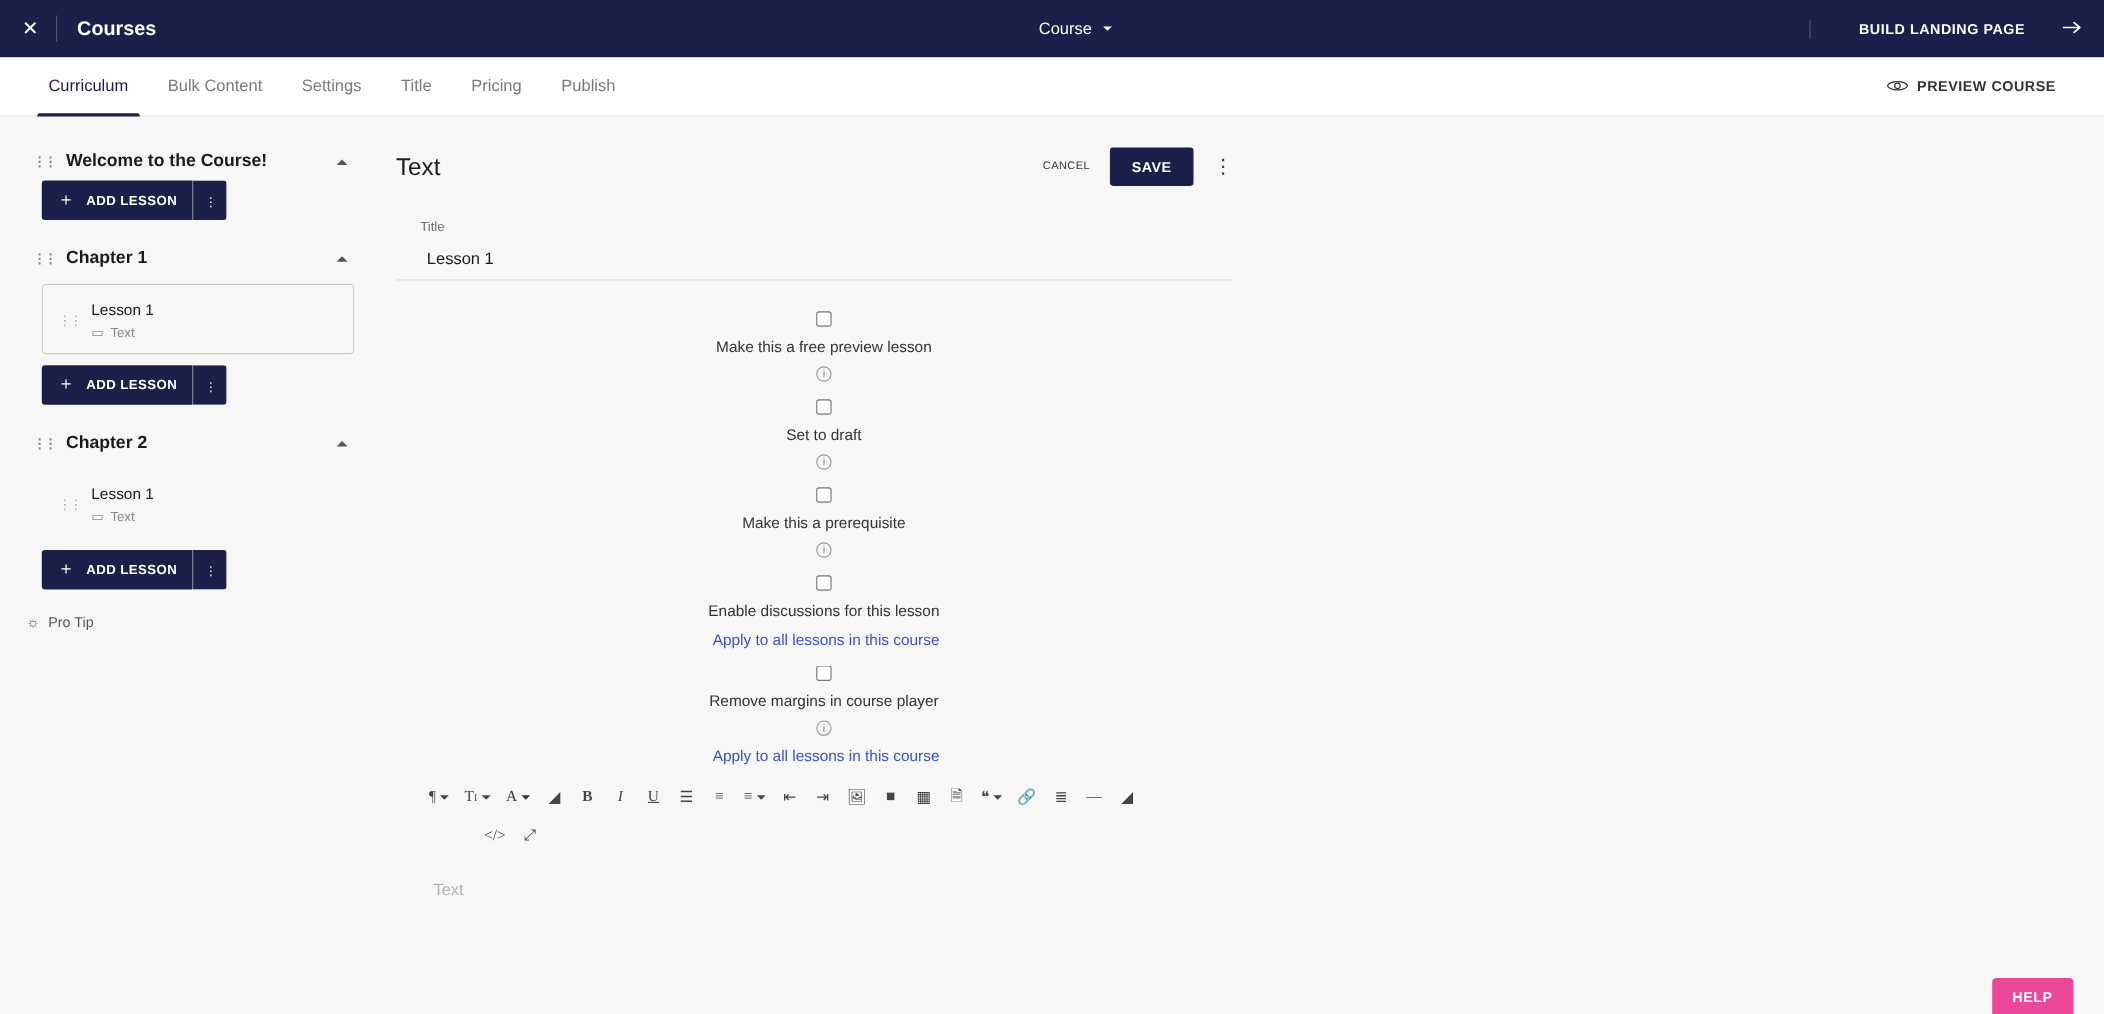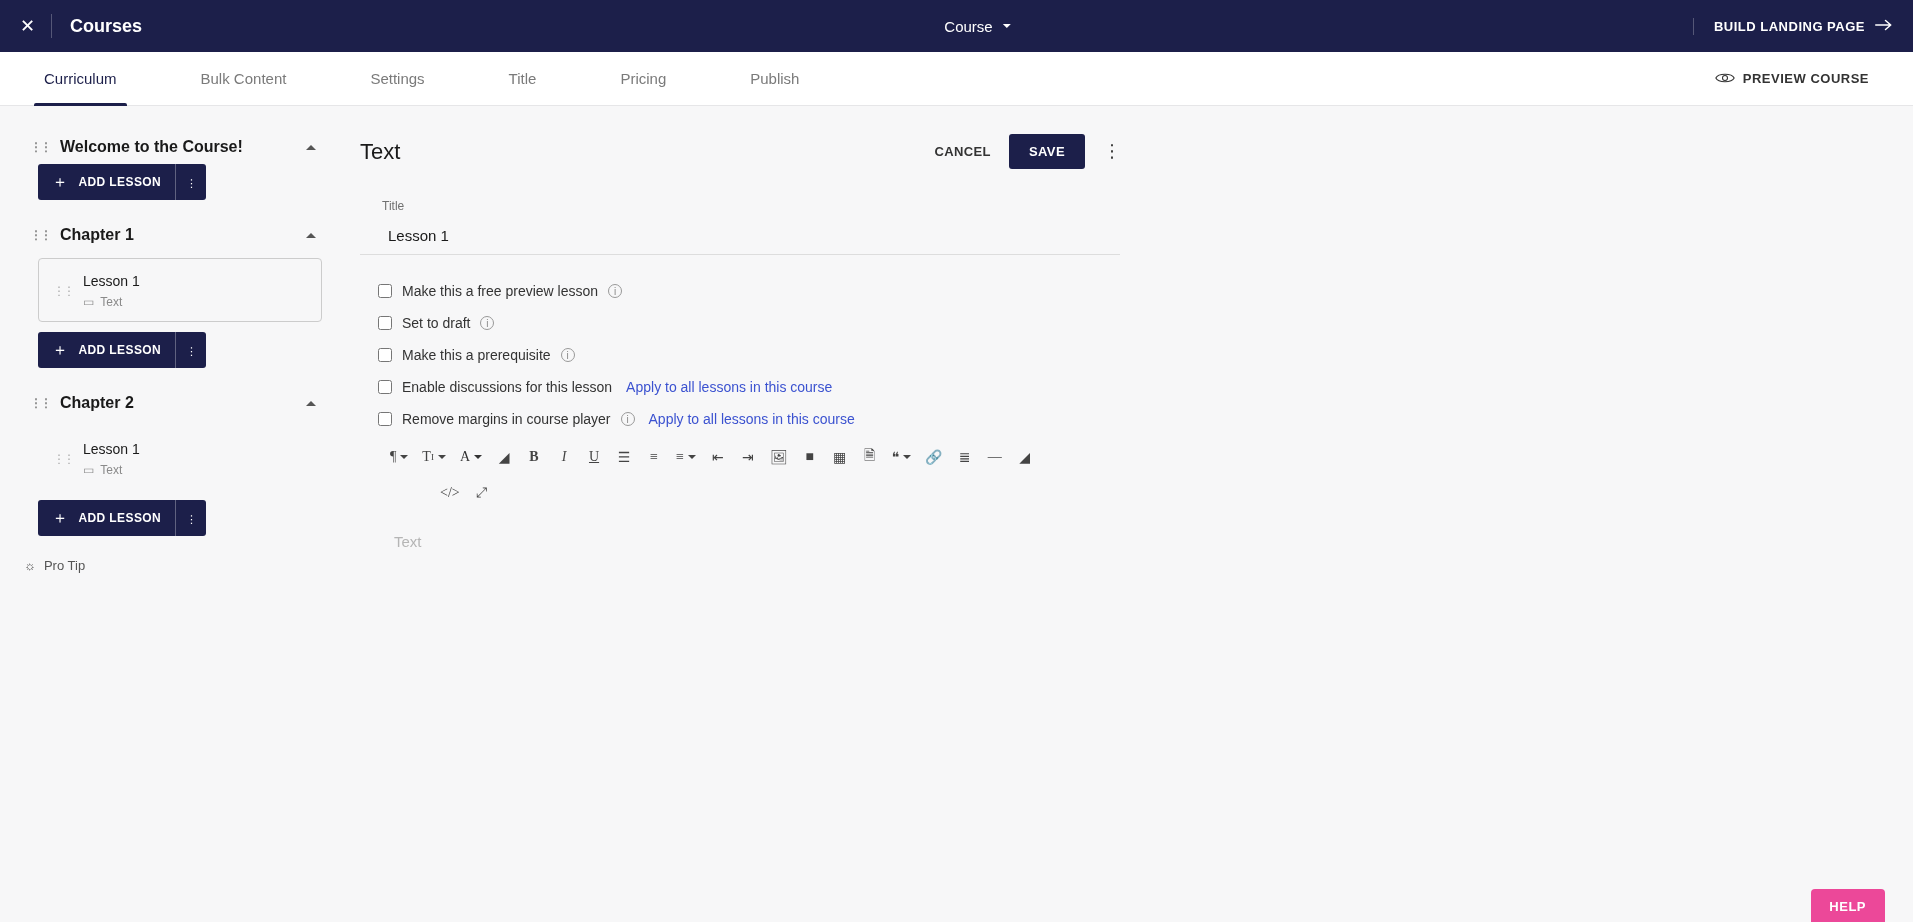--- a/index.html
+++ b/index.html
@@ -51,31 +51,31 @@
     display: flex;
     align-items: center;
     gap: 10px;
     padding-left: 20px;
     border-left: 1px solid rgba(255,255,255,0.25);
   }
   .topbar .right span {
     font-size: 13px;
     font-weight: 700;
     letter-spacing: 0.5px;
+    margin-left: 24px;
   }
 
   
   .tabbar {
     background: #fff;
     height: 54px;
     display: flex;
     align-items: center;
     padding: 0 44px 0 44px;
     border-bottom: 1px solid #e6e6e8;
-    gap: 48px;
   }
   .tabbar .tab {
     margin-right: 36px;
     color: #7a7a7a;
     font-size: 15px;
     cursor: pointer;
     height: 54px;
     display: flex;
     align-items: center;
     position: relative;
@@ -230,22 +230,22 @@
     font-weight: 500;
     color: #1a1a1a;
   }
   .content-header .actions {
     margin-left: auto;
     display: flex;
     align-items: center;
     gap: 18px;
   }
   .content-header .cancel {
-    font-size: 13px;
-    font-weight: 700;
+    font-size: 10px;
+    font-weight: 400;
     letter-spacing: 0.4px;
     color: #333;
     cursor: pointer;
     margin-left: 35px;
   }
   .content-header .save {
     background: #1c1f4a;
     color: #fff;
     font-size: 13px;
     font-weight: 700;
@@ -277,20 +277,21 @@
   }
 
   .opt-row {
     display: flex;
     align-items: center;
     gap: 10px;
     padding-left: 18px;
     margin-bottom: 16px;
     font-size: 14px;
     color: #333;
+    flex-direction: column;
   }
   .opt-row input[type=checkbox] {
     width: 14px; height: 14px;
     cursor: pointer;
   }
   .opt-row .info {
     width: 14px; height: 14px;
     border: 1px solid #999;
     border-radius: 50%;
     font-size: 10px;

